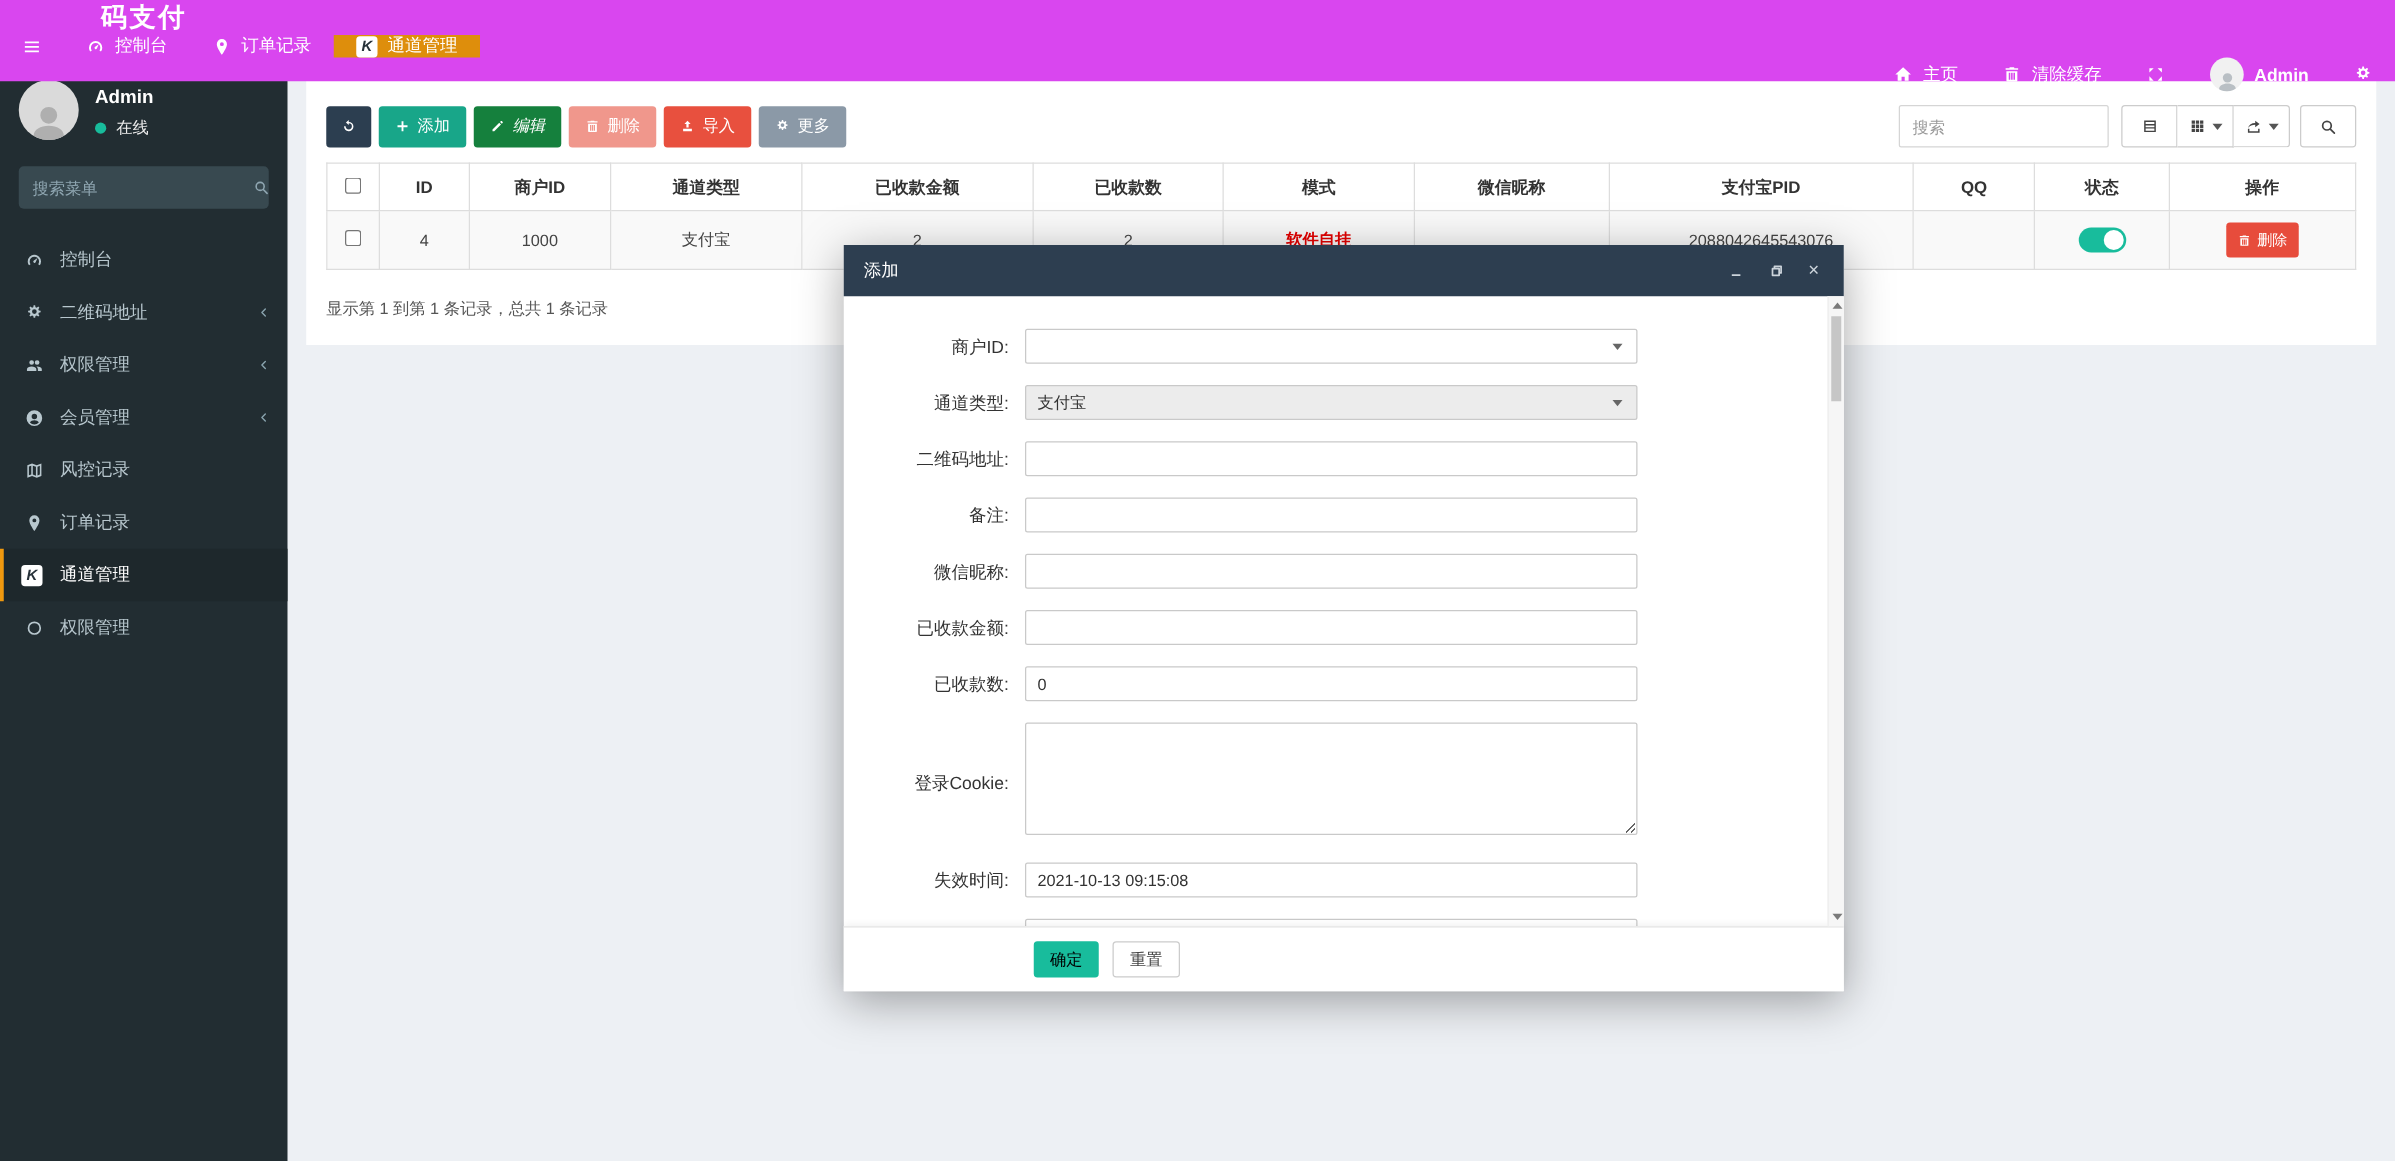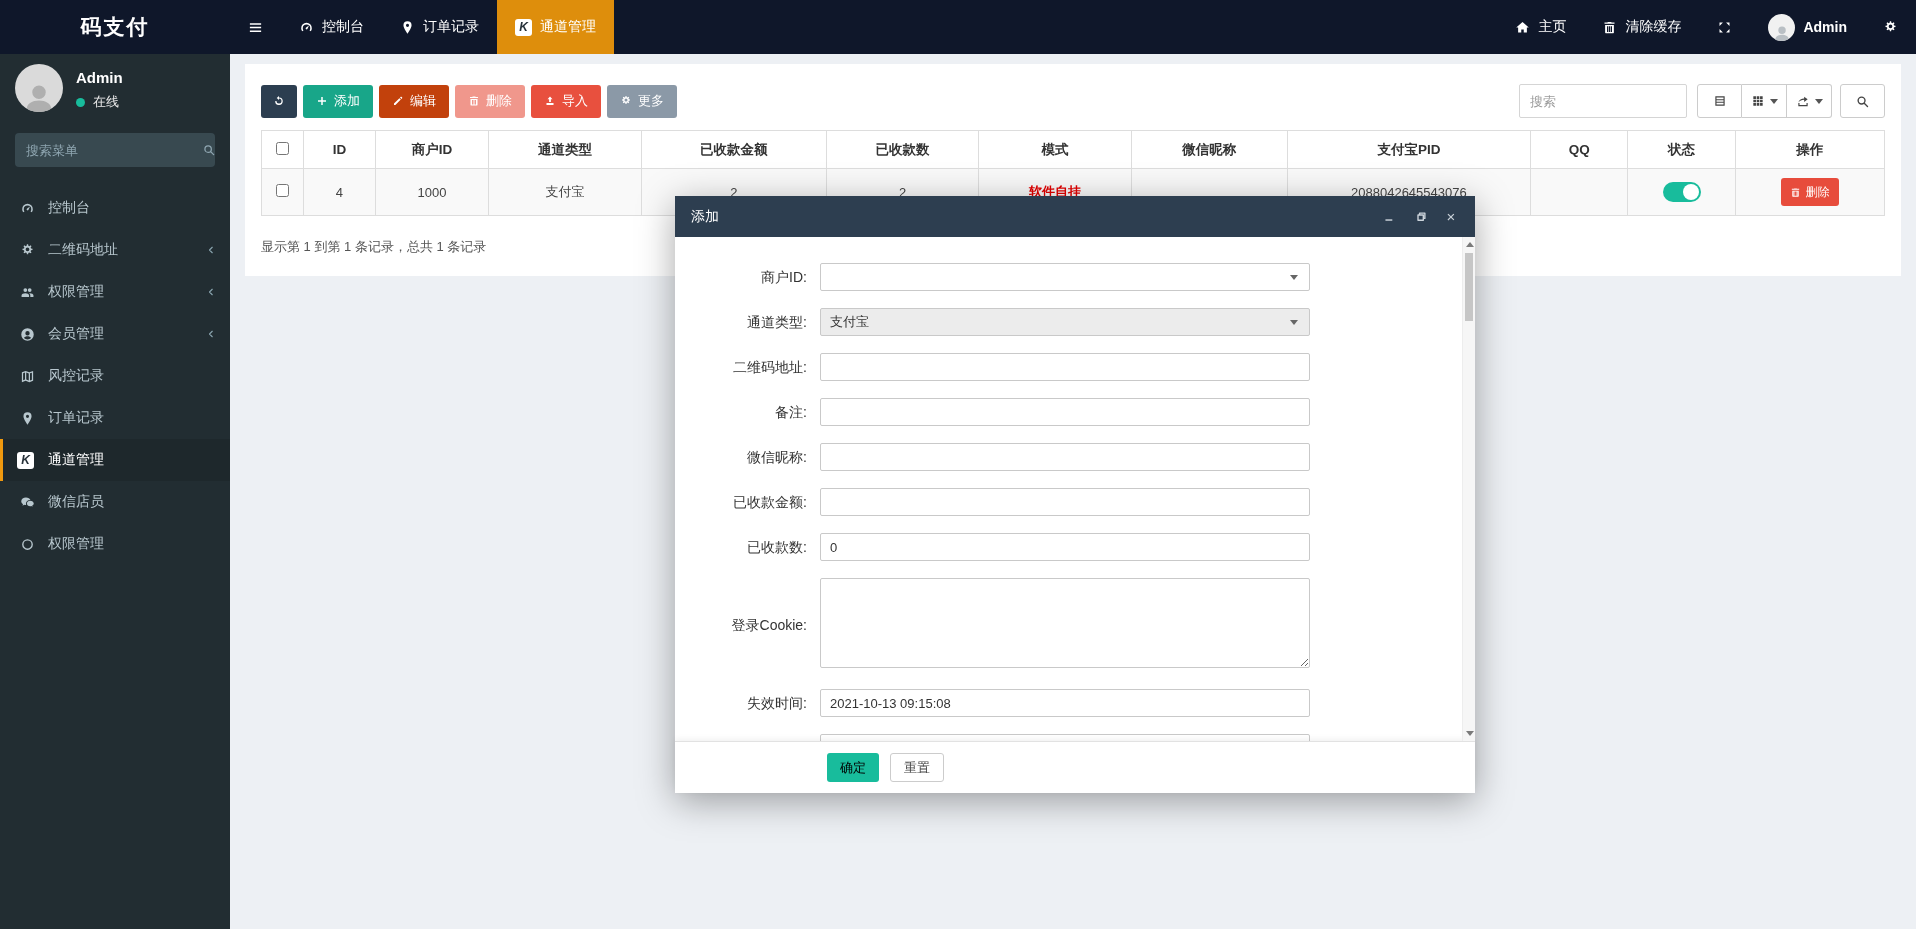--- a/index.html
+++ b/index.html
@@ -7,21 +7,21 @@
   body {
     position: relative;
     font-family: "Liberation Sans", sans-serif;
     background: #edf0f4;
     overflow: hidden;
   }
   .icon { display:inline-flex; align-items:center; justify-content:center; width:1em; height:1em; flex:none; }
   .icon svg { width:1em; height:1em; display:block; }
 
   
-  .topbar { position:absolute; left:0; top:0; right:0; height:54px; background:#0f172a; display:flex; color:#fff; z-index:30; }
+  .topbar { position:absolute; left:0; top:0; right:0; height:65px; background:#d946ef; display:flex; color:#fff; z-index:30;flex-direction:column; }
   .brand { width:230px; display:flex; align-items:center; justify-content:center; font-size:21px; font-weight:bold; letter-spacing:2px; }
   .topnav { display:flex; }
   .titem { display:flex; align-items:center; gap:8px; padding:0 18px; font-size:14px; cursor:pointer; }
   .titem .icon { font-size:15px; }
   .titem.active { background:#de8e0c; }
   .topbar-right { margin-left:auto; display:flex; align-items:center; }
   .avatar-sm { width:27px; height:27px; border-radius:50%; background:#f1f1f1; color:#b9bfc4; display:flex; align-items:flex-end; justify-content:center; overflow:hidden; }
   .avatar-sm .icon { font-size:20px; margin-bottom:-3px; }
   .badge-icon { width:17px; height:17px; background:#fff; color:#27323a; border-radius:3px; font-weight:bold; font-style:italic; font-size:12px; display:inline-flex; align-items:center; justify-content:center; }
 
@@ -44,21 +44,21 @@
 
   
   .main { position:absolute; left:230px; top:49px; right:0; bottom:0; background:#edf0f4; }
   .card { position:absolute; left:15px; right:15px; top:15px; height:212px; background:#fff; }
   .toolbar { display:flex; align-items:center; padding:20px 16px 12px; }
   .btn { display:inline-flex; align-items:center; gap:6px; height:33px; padding:0 13px; border:none; border-radius:3px; color:#fff; font-size:13px; cursor:pointer; font-family:inherit; }
   .btn + .btn { margin-left:6px; }
   .btn .icon { font-size:12px; }
   .btn-dark   { background:#2c3e50; padding:0 12px; }
   .btn-green  { background:#18a689; }
-  .btn-teal-d { background:#c2410c; }
+  .btn-teal-d { background:#15803d;font-style:italic; }
   .btn-red-d  { background:#f0978c; }
   .btn-red    { background:#e8503e; }
   .btn-gray   { background:#8b99a7; }
   .tb-right { margin-left:auto; display:flex; align-items:center; }
   .tb-search { width:168px; height:34px; border:1px solid #d5d5d5; border-radius:2px; padding:16px 10px; font-size:13px; color:#333; outline:none; font-family:inherit; }
   .tb-search::placeholder { color:#9a9a9a; }
   .btn-group { display:flex; margin-left:10px; }
   .gbtn { display:flex; align-items:center; justify-content:center; gap:5px; min-width:45px; height:34px; background:#fff; border:1px solid #ccc; border-left-width:0; color:#444; font-size:14px; cursor:pointer; }
   .gbtn:first-child { border-left-width:1px; border-radius:3px 0 0 3px; }
   .gbtn:last-child { border-radius:0 3px 3px 0; }
@@ -265,28 +265,20 @@
             <path d="M12 2a6.5 6.5 0 0 0-6.5 6.5C5.5 13 12 22 12 22s6.5-9 6.5-13.5A6.5 6.5 0 0 0 12 2zm0 9a2.5 2.5 0 1 1 0-5 2.5 2.5 0 0 1 0 5z"></path>
           </svg>
         </span>
       <span>订单记录</span>
     </div>
     <div class="mitem active">
       <span class="mico">
           <span class="badge-icon">K</span>
         </span>
       <span>通道管理</span>
-    </div>
-    <div class="mitem">
-      <span class="mico icon">
-          <svg viewBox="0 0 24 24" fill="currentColor">
-            <path d="M9.5 4C5.4 4 2 6.7 2 10c0 1.9 1.1 3.5 2.8 4.6L4 17l2.8-1.4c.8.2 1.7.4 2.7.4h.5A5.5 5.5 0 0 1 9.5 14c0-3.3 3-6 6.7-6h.4C15.9 5.7 13 4 9.5 4zm6.7 5C13.3 9 11 11 11 13.5s2.3 4.5 5.2 4.5c.7 0 1.4-.1 2-.3L20 18.8l-.5-1.9c1.3-.8 2.5-2 2.5-3.4 0-2.5-2.9-4.5-5.8-4.5z"></path>
-          </svg>
-        </span>
-      <span>微信店员</span>
     </div>
     <div class="mitem">
       <span class="mico icon">
           <svg viewBox="0 0 24 24" fill="none" stroke="currentColor" stroke-width="2.2" stroke-linecap="round" stroke-linejoin="round">
             <path d="M12 4.5a7.5 7.5 0 1 1 0 15 7.5 7.5 0 0 1 0-15"></path>
           </svg>
         </span>
       <span>权限管理</span>
     </div>
   </div>

